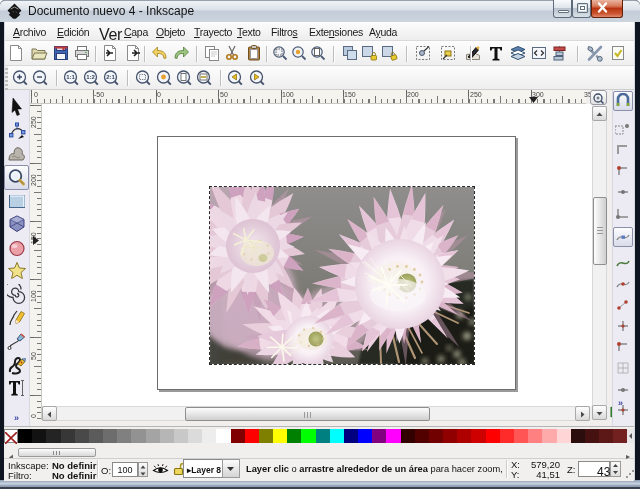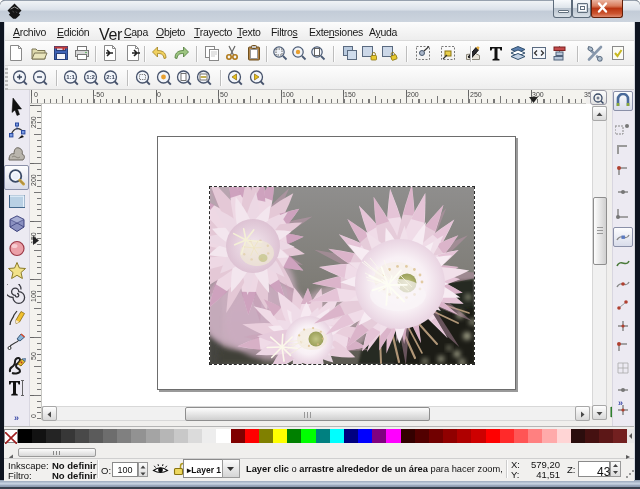--- a/index.html
+++ b/index.html
@@ -16,20 +16,21 @@
 <div style="position:absolute;left:0px;top:480px;width:640px;height:9px;background:linear-gradient(#8e9cb0,#cdd8e6 45%,#9fadc0 55%,#76839a);"></div>
 <div style="position:absolute;left:0px;top:487px;width:640px;height:2px;background:#39414e;"></div>
 <div style="position:absolute;left:4px;top:21px;width:1px;height:459px;background:#d4d8de;"></div>
 <div style="position:absolute;left:634px;top:21px;width:1px;height:459px;background:#d4d8de;"></div>
 <div style="position:absolute;left:0px;top:0px;width:640px;height:22px;background:linear-gradient(#f0f3f6 0%,#dce2ea 40%,#c3ccd8 50%,#ccd4de 100%);border-radius:5px 5px 0 0;border-top:1px solid #97a1ae;"></div>
 <svg width="17" height="17" viewBox="0 0 17 17" style="position:absolute;left:6px;top:3px">
 <polygon points="8.5,0.5 15.5,7.5 12.8,10.2 14.2,11.8 9.8,15.8 7.2,15.8 2.8,11.8 4.2,10.2 1.5,7.5" fill="#141414"></polygon>
 <path d="M4.6 6.1 L8.5 4 L12.4 6.1" stroke="#b9b9b9" stroke-width="0.8" fill="none"></path>
 <path d="M6.5 8.2 L8.2 9.4 M10 8.6 L11 9.8" stroke="#777" stroke-width="0.6"></path>
 </svg>
+<div style="position:absolute;left:28px;top:4px;font-size:12px;color:#121212;">Documento nuevo 4 - Inkscape</div>
 <div style="position:absolute;left:553px;top:0px;width:19px;height:18px;background:linear-gradient(#f8fafc 0%,#dfe5eb 45%,#b9c3ce 50%,#d9e0e7 100%);border:1px solid #5d6b7a;border-top:none;border-radius:0 0 3px 3px;">
       <div style="position:absolute;left:4px;top:10px;width:11px;height:3px;background:#fefefe;border:1px solid #62707e;border-radius:1px;"></div>
     </div>
 <div style="position:absolute;left:572px;top:0px;width:19px;height:18px;background:linear-gradient(#f8fafc 0%,#dfe5eb 45%,#b9c3ce 50%,#d9e0e7 100%);border:1px solid #5d6b7a;border-top:none;border-radius:0 0 3px 3px;">
       <div style="position:absolute;left:4px;top:3px;width:11px;height:10px;border:1px solid #62707e;background:#fdfdfe;border-radius:1px;box-shadow:inset 0 0 0 1px #cfd7df;">
         <div style="position:absolute;left:2px;top:2px;width:5px;height:4px;border:1px solid #62707e;"></div>
       </div>
     </div>
 <div style="position:absolute;left:591px;top:0px;width:32px;height:18px;background:linear-gradient(#eab4a0 0%,#d97c5c 35%,#b93512 50%,#cc5530 80%,#dd8a70 100%);border:1px solid #641f08;border-top:none;border-radius:0 0 3px 3px;">
       <svg width="21" height="16" viewBox="0 0 21 16" style="position:absolute;left:0;top:0">
@@ -855,21 +856,21 @@
 <div class="ib" style="left:152px;top:462px"><svg width="17" height="14" viewBox="0 0 17 14">
         <path d="M1.5,8.5 Q8.5,3 15.5,8.5 Q8.5,12.5 1.5,8.5 Z" fill="#fff" stroke="#111" stroke-width="1.2"></path>
         <circle cx="8.5" cy="8" r="2.4" fill="#111"></circle>
         <path d="M3.5,5.5 L2.2,3.8 M6.5,4 L6,2.2 M10.5,4 L11,2.2 M13.5,5.5 L14.8,3.8" stroke="#111" stroke-width="1"></path>
       </svg></div>
 <div class="ib" style="left:172px;top:461px"><svg width="14" height="15" viewBox="0 0 14 15">
         <rect x="2.5" y="7.5" width="8" height="6" rx="1" fill="#edd75e" stroke="#8a7410" stroke-width="1.1"></rect>
         <path d="M8.5,7 v-1.8 a2.6,2.6 0 0 1 5.2,0 V7" fill="none" stroke="#b09a20" stroke-width="1.5"></path>
       </svg></div>
 <div style="position:absolute;left:183px;top:459px;width:40px;height:19px;background:#fff;border:1px solid #8a8a8a;">
-      <div style="position:absolute;left:3px;top:5px;font-size:8.5px;font-weight:bold;color:#111;white-space:nowrap">▸Layer 1</div>
+      <div style="position:absolute;left:3px;top:5px;font-size:8.5px;font-weight:bold;color:#111;white-space:nowrap">▸Layer 8</div>
     </div>
 <div style="position:absolute;left:222px;top:459px;width:18px;height:19px;background:linear-gradient(#fbfbfb,#d5d5d5);border:1px solid #9a9a9a;"><svg width="15" height="17">
         <path d="M4,7 L7.5,11 L11,7 z" fill="#333"></path>
       </svg></div>
 <div style="position:absolute;left:246px;top:464px;font-size:9.3px;color:#111;white-space:nowrap;width:258px;overflow:hidden"><b>Layer clic</b> o <b>arrastre alrededor de un área</b> para hacer zoom, ...</div>
 <div style="position:absolute;left:506px;top:460px;width:1px;height:18px;background:#ccc;box-shadow:1px 0 0 #fff;"></div>
 <div style="position:absolute;left:511px;top:459px;font-size:9.5px;color:#111">X:</div>
 <div style="position:absolute;left:524px;top:459px;font-size:9.5px;color:#111;width:36px;text-align:right">579,20</div>
 <div style="position:absolute;left:511px;top:469px;font-size:9.5px;color:#111">Y:</div>
 <div style="position:absolute;left:524px;top:469px;font-size:9.5px;color:#111;width:36px;text-align:right">41,51</div>

